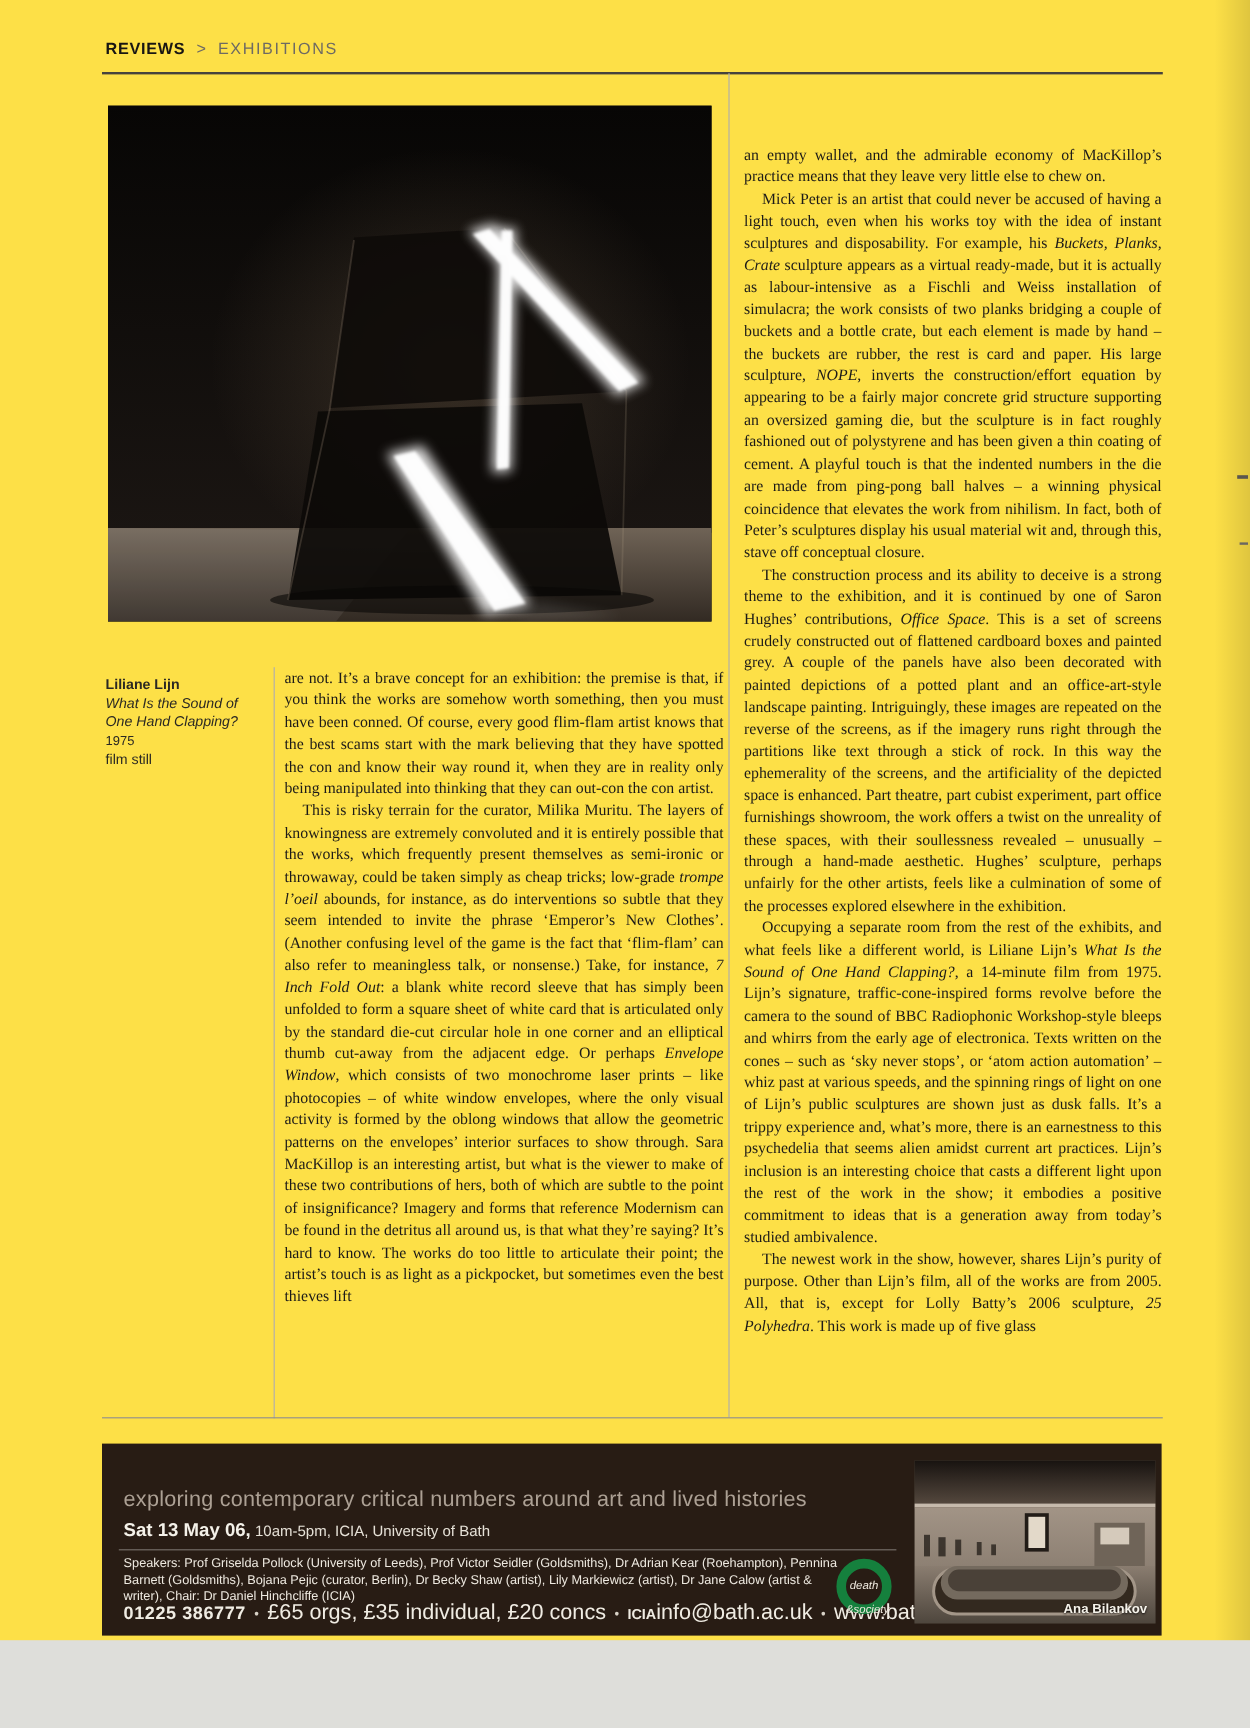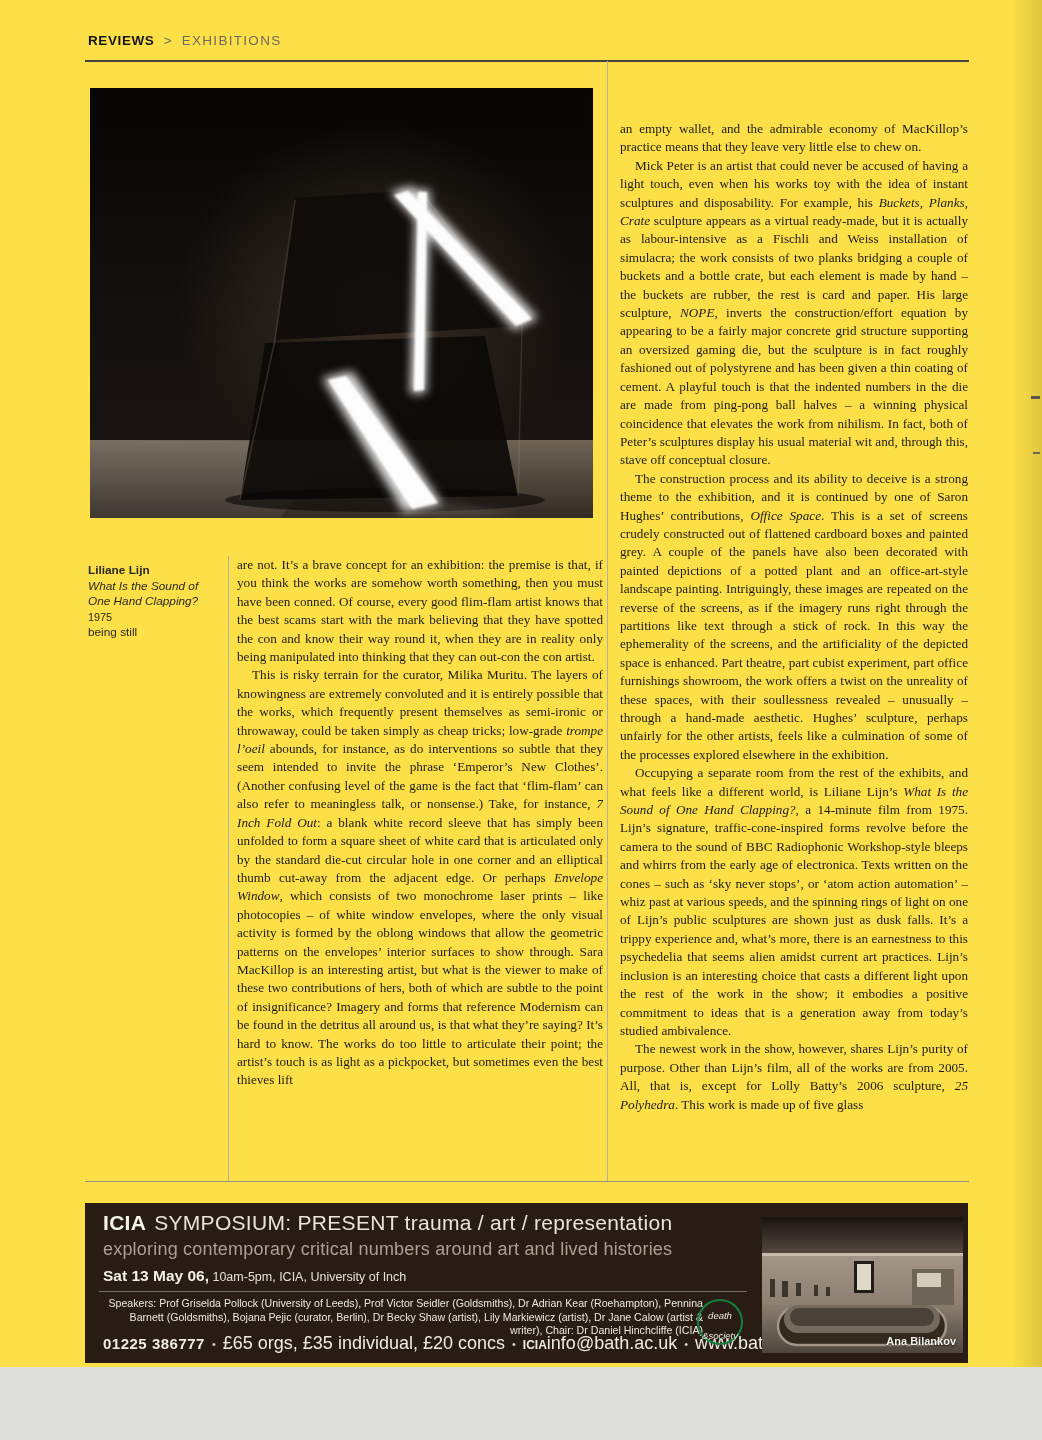--- a/index.html
+++ b/index.html
@@ -48,27 +48,27 @@
   .ad{position:absolute;left:85px;top:1203px;width:883px;height:160px;background:#281c14;
       font-family:"Liberation Sans",sans-serif;color:#f0ece3;}
   .ad-title{position:absolute;left:18px;top:8px;font-size:21px;letter-spacing:0.3px;white-space:nowrap;}
   .ad-title .brand{font-weight:700;color:#f7f4ec;}
   .ad-title .rest{font-weight:400;color:#e9e4da;margin-left:8px;}
   .ad-sub{position:absolute;left:18px;top:36px;font-size:18px;color:#aca094;letter-spacing:0.2px;white-space:nowrap;}
   .ad-date{position:absolute;left:18px;top:64px;white-space:nowrap;}
   .ad-date .strong{font-weight:700;font-size:15.5px;color:#f4f1e9;}
   .ad-date .rest{font-size:12.5px;color:#e6e1d7;}
   .ad-div{position:absolute;left:14px;top:88px;width:648px;height:1px;background:rgba(255,255,255,0.35);}
-  .ad-speakers{position:absolute;left:18px;top:94px;width:600px;font-size:10.6px;line-height:13.6px;color:#eee9e0;text-align:right;}
+  .ad-speakers{position:absolute;left:18px;top:94px;width:600px;font-size:10.6px;line-height:13.6px;color:#eee9e0;}
   .ad-contact{position:absolute;left:18px;top:130px;white-space:nowrap;}
   .ad-phone{font-weight:700;font-size:15px;letter-spacing:0.5px;}
   .ad-dot{font-size:11px;margin:0 7px;position:relative;top:-1px;color:#d8d2c7;}
   .ad-small{font-size:18px;color:#f0ece3;}
   .ad-b{font-weight:700;font-size:12px;}
-  .ad-logo{position:absolute;left:612px;top:96px;width:46px;height:46px;border:2px solid #15803d;
+  .ad-logo{position:absolute;left:612px;top:96px;width:46px;height:46px;border:8px solid #15803d;
            border-radius:50%;text-align:center;color:#efe9df;box-sizing:border-box;padding-top:10px;}
   .ad-logo .l1{font-size:9.5px;line-height:9px;font-style:italic;}
   .ad-logo .l2{font-size:9.5px;line-height:11px;font-style:italic;margin-top:10px;}
   .ad-photo{position:absolute;left:677px;top:14px;width:201px;height:136px;background:#40362d;}
   .ad-photo svg{display:block;width:100%;height:100%;}
   .ad-credit{position:absolute;right:7px;bottom:6px;font-size:11px;font-weight:700;color:#f6f3eb;
              text-shadow:0 1px 2px rgba(0,0,0,0.8);font-family:"Liberation Sans",sans-serif;}
 
   
   .rule-footer{position:absolute;left:85px;top:1387px;width:884px;height:1px;background:#7c7870;}
@@ -128,47 +128,44 @@
         <polygon points="328,104 337,104 334,302 324,303"></polygon>
         <polygon points="238,292 256,288 348,415 322,421"></polygon>
       </g>
       <polygon points="300,420 360,414 430,426 350,430" fill="#ffffff" opacity="0.12" filter="url(#f1)"></polygon>
     </svg>
   </div>
 
   <div class="caption">
     <div class="cap-artist">Liliane Lijn</div>
     <div><em class="cap-title">What Is the Sound of One Hand Clapping?</em> <span class="cap-year">1975</span></div>
-    <div>being still</div>
+    <div>film still</div>
   </div>
 
   <div class="vrule-cap"></div>
   <div class="vrule-main"></div>
 
   <div class="col col-left">
       <p><span>are not. It’s a brave concept for an exhibition: the premise is that, if you think the works are somehow worth something, then you must have been conned. Of course, every good flim-flam artist knows that the best scams start with the mark believing that they have spotted the con and know their way round it, when they are in reality only being manipulated into thinking that they can out-con the con artist.</span></p>
       <p class="indent"><span>This is risky terrain for the curator, Milika Muritu. The layers of knowingness are extremely convoluted and it is entirely possible that the works, which frequently present themselves as semi-ironic or throwaway, could be taken simply as cheap tricks; low-grade </span><em>trompe l’oeil</em><span> abounds, for instance, as do interventions so subtle that they seem intended to invite the phrase ‘Emperor’s New Clothes’. (Another confusing level of the game is the fact that ‘flim-flam’ can also refer to meaningless talk, or nonsense.) Take, for instance, </span><em>7 Inch Fold Out</em><span>: a blank white record sleeve that has simply been unfolded to form a square sheet of white card that is articulated only by the standard die-cut circular hole in one corner and an elliptical thumb cut-away from the adjacent edge. Or perhaps </span><em>Envelope Window</em><span>, which consists of two monochrome laser prints – like photocopies – of white window envelopes, where the only visual activity is formed by the oblong windows that allow the geometric patterns on the envelopes’ interior surfaces to show through. Sara MacKillop is an interesting artist, but what is the viewer to make of these two contributions of hers, both of which are subtle to the point of insignificance? Imagery and forms that reference Modernism can be found in the detritus all around us, is that what they’re saying? It’s hard to know. The works do too little to articulate their point; the artist’s touch is as light as a pickpocket, but sometimes even the best thieves lift</span></p>
     </div>
   <div class="col col-right">
       <p><span>an empty wallet, and the admirable economy of MacKillop’s practice means that they leave very little else to chew on.</span></p>
       <p class="indent"><span>Mick Peter is an artist that could never be accused of having a light touch, even when his works toy with the idea of instant sculptures and disposability. For example, his </span><em>Buckets, Planks, Crate</em><span> sculpture appears as a virtual ready-made, but it is actually as labour-intensive as a Fischli and Weiss installation of simulacra; the work consists of two planks bridging a couple of buckets and a bottle crate, but each element is made by hand – the buckets are rubber, the rest is card and paper. His large sculpture, </span><em>NOPE</em><span>, inverts the construction/effort equation by appearing to be a fairly major concrete grid structure supporting an oversized gaming die, but the sculpture is in fact roughly fashioned out of polystyrene and has been given a thin coating of cement. A playful touch is that the indented numbers in the die are made from ping-pong ball halves – a winning physical coincidence that elevates the work from nihilism. In fact, both of Peter’s sculptures display his usual material wit and, through this, stave off conceptual closure.</span></p>
       <p class="indent"><span>The construction process and its ability to deceive is a strong theme to the exhibition, and it is continued by one of Saron Hughes’ contributions, </span><em>Office Space</em><span>. This is a set of screens crudely constructed out of flattened cardboard boxes and painted grey. A couple of the panels have also been decorated with painted depictions of a potted plant and an office-art-style landscape painting. Intriguingly, these images are repeated on the reverse of the screens, as if the imagery runs right through the partitions like text through a stick of rock. In this way the ephemerality of the screens, and the artificiality of the depicted space is enhanced. Part theatre, part cubist experiment, part office furnishings showroom, the work offers a twist on the unreality of these spaces, with their soullessness revealed – unusually – through a hand-made aesthetic. Hughes’ sculpture, perhaps unfairly for the other artists, feels like a culmination of some of the processes explored elsewhere in the exhibition.</span></p>
       <p class="indent"><span>Occupying a separate room from the rest of the exhibits, and what feels like a different world, is Liliane Lijn’s </span><em>What Is the Sound of One Hand Clapping?</em><span>, a 14-minute film from 1975. Lijn’s signature, traffic-cone-inspired forms revolve before the camera to the sound of BBC Radiophonic Workshop-style bleeps and whirrs from the early age of electronica. Texts written on the cones – such as ‘sky never stops’, or ‘atom action automation’ – whiz past at various speeds, and the spinning rings of light on one of Lijn’s public sculptures are shown just as dusk falls. It’s a trippy experience and, what’s more, there is an earnestness to this psychedelia that seems alien amidst current art practices. Lijn’s inclusion is an interesting choice that casts a different light upon the rest of the work in the show; it embodies a positive commitment to ideas that is a generation away from today’s studied ambivalence.</span></p>
       <p class="indent"><span>The newest work in the show, however, shares Lijn’s purity of purpose. Other than Lijn’s film, all of the works are from 2005. All, that is, except for Lolly Batty’s 2006 sculpture, </span><em>25 Polyhedra</em><span>. This work is made up of five glass</span></p>
     </div>
 
   <div class="rule-pre-ad"></div>
 
   <div class="ad">
-    <div class="ad-title">
-      <span class="brand">ICIA</span><span class="rest">SYMPOSIUM: PRESENT trauma / art / representation</span>
-    </div>
     <div class="ad-sub">exploring contemporary critical numbers around art and lived histories</div>
     <div class="ad-date">
-      <span class="strong">Sat 13 May 06,</span><span class="rest"> 10am-5pm, ICIA, University of Inch</span>
+      <span class="strong">Sat 13 May 06,</span><span class="rest"> 10am-5pm, ICIA, University of Bath</span>
     </div>
     <div class="ad-div"></div>
     <div class="ad-speakers">Speakers: Prof Griselda Pollock (University of Leeds), Prof Victor Seidler (Goldsmiths), Dr Adrian Kear (Roehampton), Pennina Barnett (Goldsmiths), Bojana Pejic (curator, Berlin), Dr Becky Shaw (artist), Lily Markiewicz (artist), Dr Jane Calow (artist &amp; writer), Chair: Dr Daniel Hinchcliffe (ICIA)</div>
     <div class="ad-contact">
       <span class="ad-phone">01225 386777</span><span class="ad-dot">•</span><span class="ad-small">£65 orgs, £35 individual, £20 concs</span><span class="ad-dot">•</span><span class="ad-b">ICIA</span><span class="ad-small">info@bath.ac.uk</span><span class="ad-dot">•</span><span class="ad-small">www.bath.ac.uk/icia/trauma.html</span>
     </div>
     <div class="ad-logo">
       <div class="l1">death</div>
       <div class="l2">&amp;society</div>
     </div>

